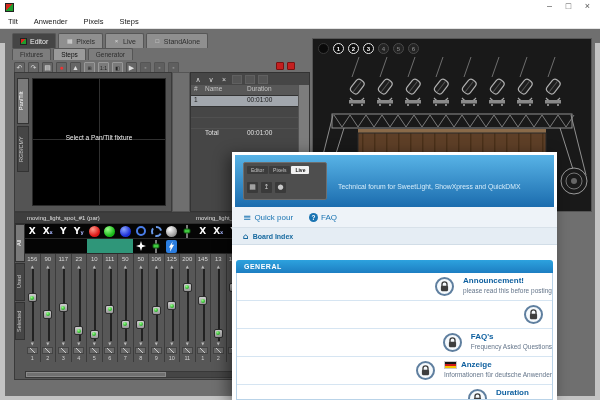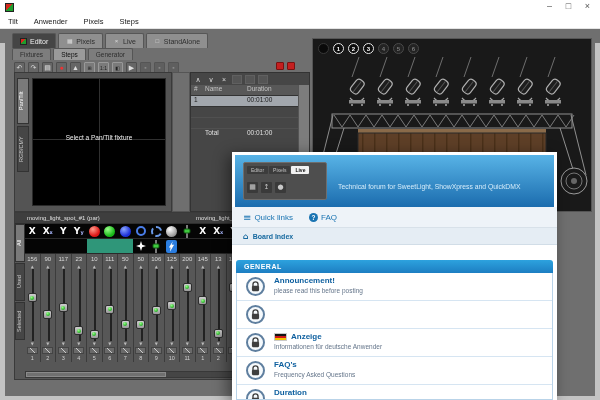--- a/index.html
+++ b/index.html
@@ -124,21 +124,21 @@
   .qmark { width:9px; height:9px; border-radius:50%; background:#1a74b2; color:#fff; font-size:6.5px;
     line-height:9px; text-align:center; font-weight:bold; }
   .f-board { left:0; top:76px; width:100%; height:17px; background:#e5edf4; border-bottom:1px solid #d1dde7;
     display:flex; align-items:center; gap:4px; padding-left:11px; color:#16699f; font-size:7px; font-weight:bold; }
   .home-ico { font-size:8px; font-family:"DejaVu Sans", sans-serif; }
   .f-section { left:4px; top:108px; width:317px; height:13px; border-radius:3px 3px 0 0;
     background:linear-gradient(180deg,#2da2de,#1d7ec2); color:#fff; font-size:7px; font-weight:bold;
     letter-spacing:.5px; line-height:13px; padding-left:8px; }
   .f-items { left:4px; top:121px; width:317px; height:127px; background:#fff;
     border:1px solid #b9d3e8; border-top:none; overflow:hidden; }
-  .f-item { display:flex; height:28px; border-bottom:1px solid #d6e5f2; }
+  .f-item { display:flex; height:28px; border-bottom:1px solid #d6e5f2;justify-content:flex-end; }
   .lock-circle { width:19px; height:19px; min-width:19px; border-radius:50%; border:2px solid #5f7f9f;
     background:#f6fafd; margin:4px 9px 0 9px; display:flex; align-items:center; justify-content:center; }
   .fi-text { padding-top:3px; }
   .fi-titlerow { display:flex; align-items:center; gap:4px; }
   .flag { width:13px; height:8px; border:1px solid #c9c9c9; }
   .flag-fr { background:linear-gradient(90deg,#1f3d99 0 33%,#fff 33% 66%,#e02030 66% 100%); }
   .flag-de { background:linear-gradient(180deg,#141414 0 33%,#d01818 33% 66%,#f5c400 66% 100%); }
   .fi-title { font-size:8px; font-weight:bold; color:#0d5f9f; }
   .fi-sub { font-size:6.5px; color:#64758a; margin-top:2px; }
   .navy-frag { width:56px; height:8px; background:#17365c; border-radius:1px; margin-top:2px; }
@@ -664,21 +664,21 @@
           <div class="fl-ico">▦</div>
           <div class="fl-ico">↥</div>
           <div class="fl-ico">●</div>
         </div>
     </div>
     <div class="abs f-subtitle">Technical forum for SweetLight, ShowXpress and QuickDMX</div>
   </div>
   <div class="abs f-nav">
     <div class="f-nav-item">
       <span class="burger">≡</span>
-      <span>Quick links</span>
+      <span>Quick pour</span>
     </div>
     <div class="f-nav-item">
       <span class="qmark">?</span>
       <span>FAQ</span>
     </div>
   </div>
   <div class="abs f-board">
     <span class="home-ico">⌂</span>
     <span>Board Index</span>
   </div>
@@ -708,38 +708,38 @@
       </div>
       <div class="f-item">
         <div class="lock-circle">
           <svg width="9" height="11" viewBox="0 0 10 12">
             <path d="M2.2 5.5 V3.6 a2.8 2.8 0 0 1 5.6 0 V5.5" fill="none" stroke="#3e3e3e" stroke-width="1.5"></path>
             <rect x="1" y="5.2" width="8" height="6" rx="1.2" fill="#3e3e3e"></rect>
           </svg>
         </div>
         <div class="fi-text">
           <div class="fi-titlerow">
-            <div class="flag flag-de"></div>
-            <div class="fi-title">Anzeige</div>
-          </div>
-          <div class="fi-sub">Informationen für deutsche Anwender</div>
+            <div class="fi-title">FAQ's</div>
+          </div>
+          <div class="fi-sub">Frequency Asked Questions</div>
         </div>
       </div>
       <div class="f-item">
         <div class="lock-circle">
           <svg width="9" height="11" viewBox="0 0 10 12">
             <path d="M2.2 5.5 V3.6 a2.8 2.8 0 0 1 5.6 0 V5.5" fill="none" stroke="#3e3e3e" stroke-width="1.5"></path>
             <rect x="1" y="5.2" width="8" height="6" rx="1.2" fill="#3e3e3e"></rect>
           </svg>
         </div>
         <div class="fi-text">
           <div class="fi-titlerow">
-            <div class="fi-title">FAQ's</div>
-          </div>
-          <div class="fi-sub">Frequency Asked Questions</div>
+            <div class="flag flag-de"></div>
+            <div class="fi-title">Anzeige</div>
+          </div>
+          <div class="fi-sub">Informationen für deutsche Anwender</div>
         </div>
       </div>
       <div class="f-item">
         <div class="lock-circle">
           <svg width="9" height="11" viewBox="0 0 10 12">
             <path d="M2.2 5.5 V3.6 a2.8 2.8 0 0 1 5.6 0 V5.5" fill="none" stroke="#3e3e3e" stroke-width="1.5"></path>
             <rect x="1" y="5.2" width="8" height="6" rx="1.2" fill="#3e3e3e"></rect>
           </svg>
         </div>
         <div class="fi-text">

